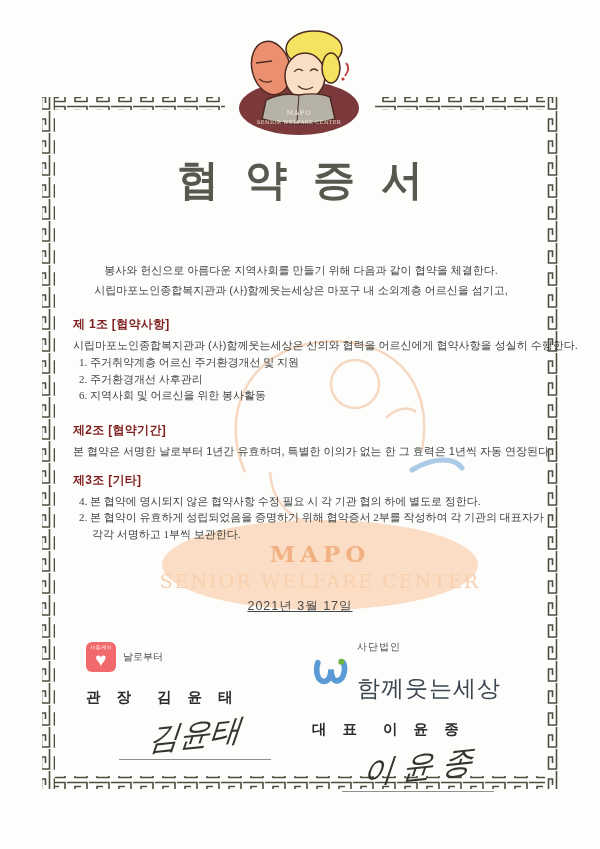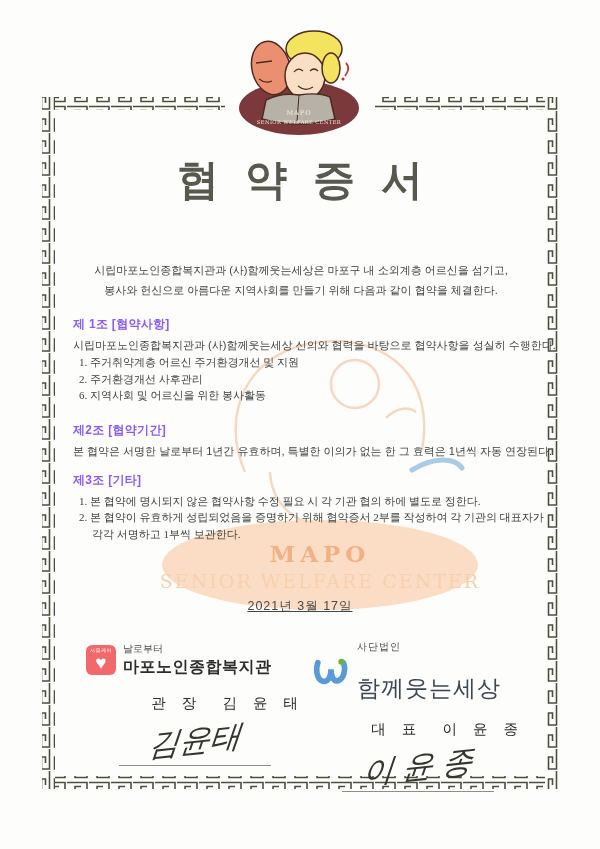--- a/index.html
+++ b/index.html
@@ -23,21 +23,21 @@
   .intro {
     position:absolute; top:260px; left:68px; width:466px; z-index:2;
     font-size:11px; line-height:20px; text-align:center; white-space:nowrap;
     color:#3e413d;
   }
 
   .article { position:absolute; left:73px; width:462px; z-index:2; font-size:11px; line-height:16.5px; }
   .art1 { top:316px; }
   .art2 { top:422px; }
   .art3 { top:472px; }
-  .article .heading { font-size:12px; font-weight:bold; color:#8b5cf6; margin-bottom:4px; letter-spacing:0.3px; }
+  .article .heading { font-size:12px; font-weight:bold; color:#7f1d1d; margin-bottom:4px; letter-spacing:0.3px; }
   .article .body-line { white-space:nowrap; margin-bottom:1px; }
   .article .item { white-space:nowrap; padding-left:6px;font-family:Liberation Serif, serif; }
   .article .item.cont { padding-left:19px; }
 
   .date {
     position:absolute; top:598px; left:0; width:100%; z-index:2;
     text-align:center; font-size:12.5px; letter-spacing:1px; color:#474747;text-decoration:underline;
   }
 
   .org { position:absolute; z-index:2; }
@@ -58,21 +58,21 @@
     text-align:center; font-size:19px; line-height:22px; color:#ffffff;
   }
 
   .org-names { display:flex; flex-direction:column; }
   .org-city  { font-size:10px; color:#4a4a4a; margin-bottom:1px; }
   .org-assoc { font-size:10px; color:#4a4a4a; margin-bottom:19px; letter-spacing:1px; }
   .org-name-l { font-size:16px; font-weight:bold; color:#2d2d2d; letter-spacing:0.5px; }
   .org-name-r { font-size:23px; font-weight:normal; color:#3c4650; letter-spacing:1px; }
 
   .signer-title {
-    margin-top:16px; text-align:right; font-size:14.5px; font-weight:normal;
+    margin-top:16px; text-align:left; font-size:14.5px; font-weight:bold;
     color:#2b2b2b; letter-spacing:6px; white-space:pre;
   }
   .sig {
     margin-top:4px; height:48px; display:flex; align-items:center; justify-content:center;
     font-size:31px; color:#33362f; font-style:italic; white-space:pre;
     transform:rotate(-6deg) skewX(-12deg);
   }
   .sig-line { width:152px; height:1px; background:#8f8f8f; margin:0 auto; }
 </style>
 </head>
@@ -127,55 +127,54 @@
     <path d="M73,73 L71,99" stroke="#4d2a20" stroke-width="1"></path>
     <path d="M119,54 q6,-8 1,-13" stroke="#c03a3a" stroke-width="1.8" fill="none"></path>
     <circle cx="117" cy="57" r="1.6" fill="#c03a3a"></circle>
     <text x="73" y="93" text-anchor="middle" font-family="'DejaVu Serif', serif" font-size="6.5" fill="#f7ead8" letter-spacing="1">MAPO</text>
     <text x="73" y="102" text-anchor="middle" font-family="'DejaVu Serif', serif" font-size="5.2" fill="#f7ead8" letter-spacing="0.4">SENIOR WELFARE CENTER</text>
   </svg>
 
   <h1 class="title">협약증서</h1>
 
   <div class="intro">
+    <div>봉사와 헌신으로 아름다운 지역사회를 만들기 위해 다음과 같이 협약을 체결한다.</div>
     <div>시립마포노인종합복지관과 (사)함께웃는세상은 마포구 내 소외계층 어르신을 섬기고,</div>
-    <div>봉사와 헌신으로 아름다운 지역사회를 만들기 위해 다음과 같이 협약을 체결한다.</div>
   </div>
 
   <div class="article art1">
     <div class="heading">제 1조 [협약사항]</div>
-    <div class="body-line">시립마포노인종합복지관과 (사)함께웃는세상 신의와 협력을 바탕으로 협약사항을 성실히 수행한다.</div>
+    <div class="body-line">시립마포노인종합복지관과 (사)함께웃는세상은 신의와 협력을 어르신에게 협약사항을 성실히 수행한다.</div>
     <div class="item">1. 주거취약계층 어르신 주거환경개선 및 지원</div>
     <div class="item">2. 주거환경개선 사후관리</div>
     <div class="item">6. 지역사회 및 어르신을 위한 봉사활동</div>
   </div>
 
   <div class="article art2">
     <div class="heading">제2조 [협약기간]</div>
     <div class="body-line">본 협약은 서명한 날로부터 1년간 유효하며, 특별한 이의가 없는 한 그 효력은 1년씩 자동 연장된다.</div>
   </div>
 
   <div class="article art3">
     <div class="heading">제3조 [기타]</div>
-    <div class="item">1. 본 협약에 명시되지 않은 협약사항 수정 필요 시 각 기관 협의 하에 별도로 정한다.</div>
+    <div class="item">4. 본 협약에 명시되지 않은 협약사항 수정 필요 시 각 기관 협의 하에 별도로 정한다.</div>
     <div class="item">2. 본 협약이 유효하게 성립되었음을 증명하기 위해 협약증서 2부를 작성하여 각 기관의 대표자가</div>
     <div class="item cont">각각 서명하고 1부씩 보관한다.</div>
   </div>
 
   <div class="date">2021년 3월 17일</div>
 
   <div class="org org-left">
     <div class="org-head">
       <div class="heart-badge">
         <div class="badge-label">서울케어</div>
         <div class="heart-glyph">♥</div>
       </div>
       <div class="org-names">
         <div class="org-city">날로부터</div>
-        <div class="org-name-l">마포노인종합복지관</div>
       </div>
     </div>
     <div class="signer-title">관 장  김 윤 태</div>
     <div class="sig">김윤태</div>
     <div class="sig-line"></div>
   </div>
 
   <div class="org org-right">
     <div class="org-head">
       <svg width="38" height="32" viewBox="0 0 40 34">

